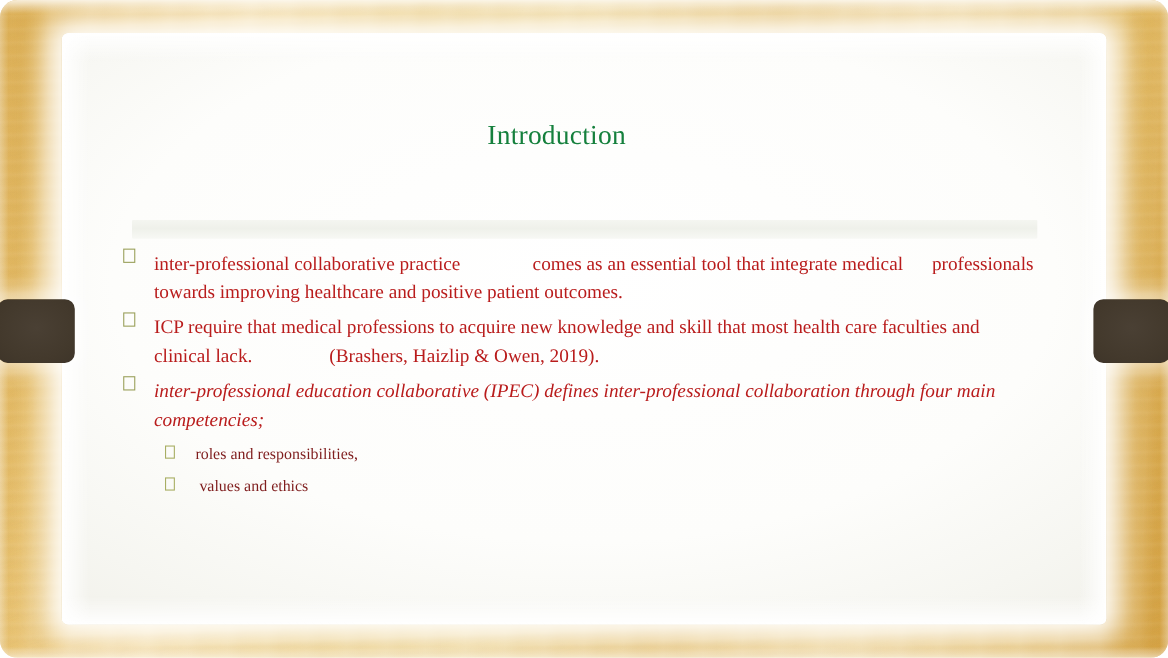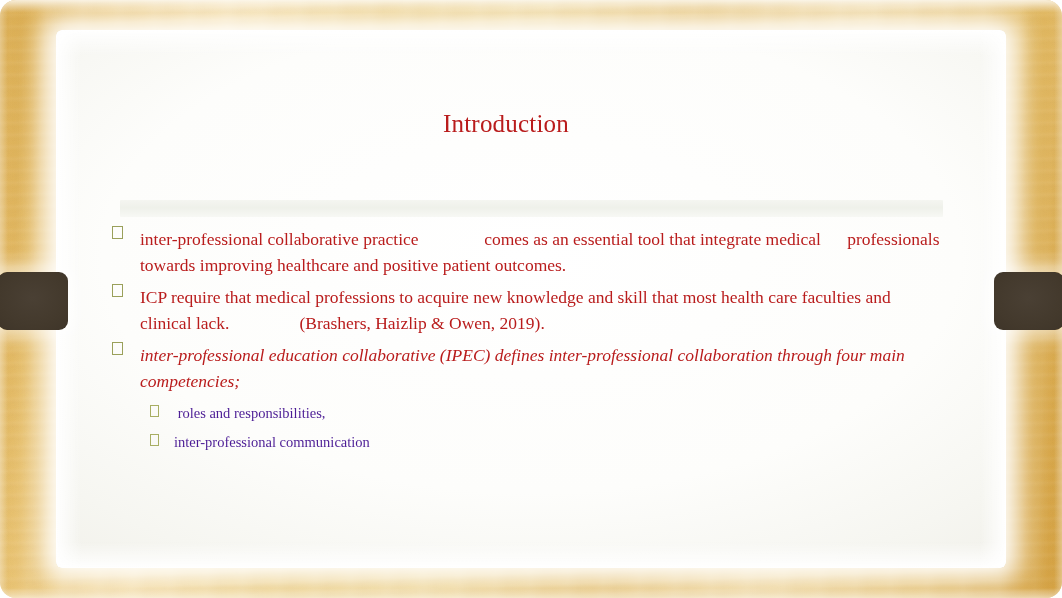--- a/index.html
+++ b/index.html
@@ -117,21 +117,21 @@
   .side-tab.left  { left: -2px; }
   .side-tab.right { right: -2px; }
 
   
   .title {
     position: absolute;
     left: 0;
     top: 110px;
     width: 1012px;
     text-align: center;
-    color: #b91c1c;
+    color: #15803d;
     font-size: 25px;
     font-family: "Liberation Serif", "DejaVu Serif", serif;
     letter-spacing: 0.2px;
   }
 
   
   .empty-band {
     position: absolute;
     left: 120px;
     top: 200px;
@@ -198,21 +198,21 @@
     border: 1px solid #a8ae63;
     color: transparent;
     font-size: 1px;
     line-height: 1px;
   }
   .sub-text {
     display: block;
     margin-left: 24px;
     font-size: 14.5px;
     line-height: 21px;
-    color: #4c1d95;
+    color: #7f1d1d;
     font-family: "Liberation Serif", "DejaVu Serif", serif;
     white-space: pre-wrap;
   }
 
   
   #b1 { margin-bottom: 6px; }
   #b2 { margin-bottom: 6px; }
   #b3 { margin-bottom: 0px; font-style: italic; }
 </style>
 </head>
@@ -251,23 +251,23 @@
       <span class="bullet-text">inter-professional education collaborative (IPEC) defines inter-professional collaboration through four main competencies;</span>
     </div>
 
     <div class="sub-list">
 
       <div class="sub-row">
         <span class="sub-glyph"></span>
         <span class="sub-text"> roles and responsibilities,</span>
       </div>
 
-
       <div class="sub-row">
         <span class="sub-glyph"></span>
-        <span class="sub-text">inter-professional communication</span>
+        <span class="sub-text">  values and ethics</span>
       </div>
 
 
+
     </div>
   </div>
 
 </div>
 
 </body></html>

